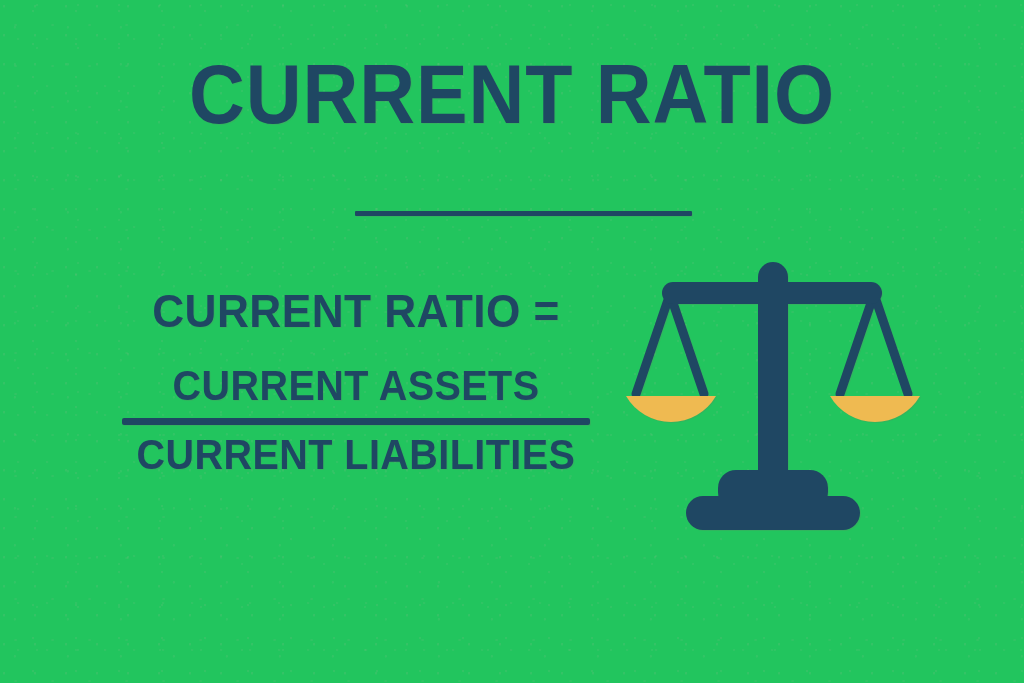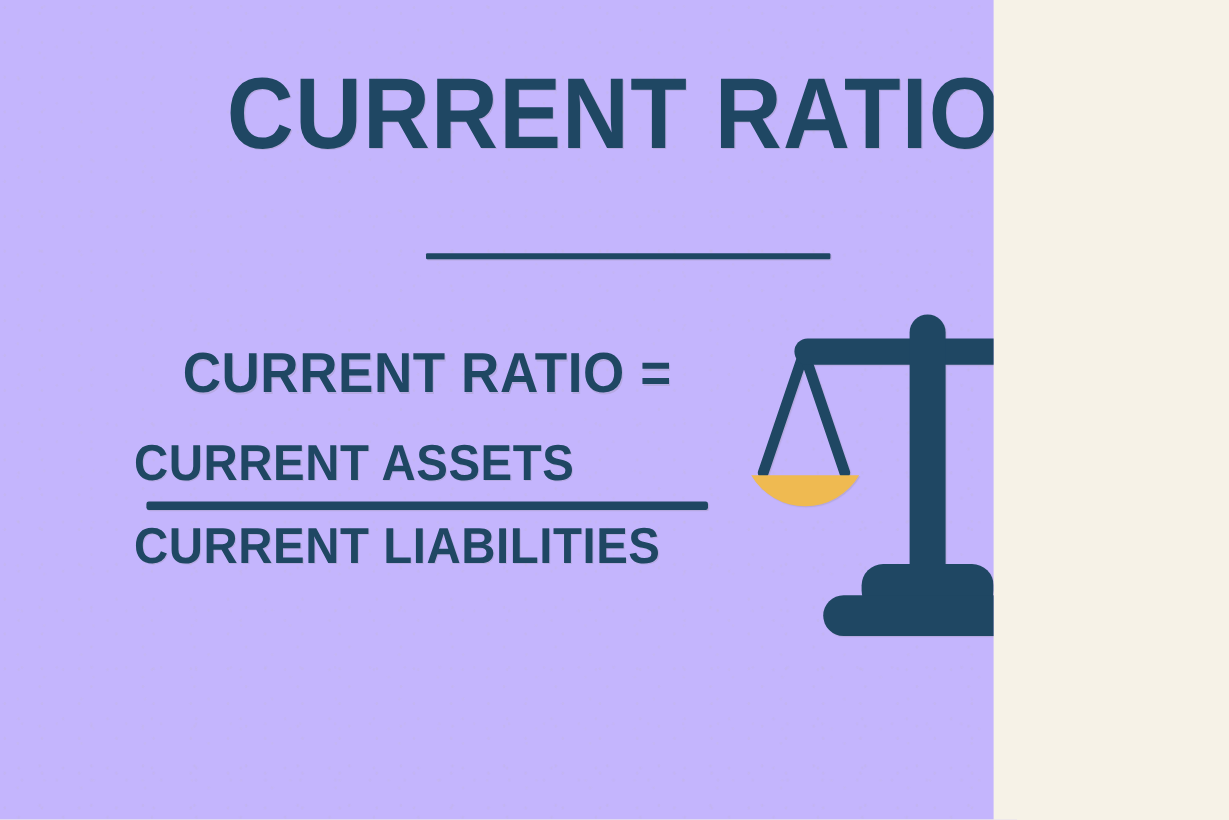--- a/index.html
+++ b/index.html
@@ -5,23 +5,23 @@
   html, body {
     margin: 0;
     padding: 0;
     background: #F6F2E7;
   }
   body {
     font-family: "Liberation Sans", sans-serif;
   }
   .canvas {
     position: relative;
-    width: 828px;
+    width: 1024px;
     height: 683px;
-    background: #c4b5fd;
+    background: #22c55e;
     overflow: hidden;
   }
   
   .grain {
     position: absolute;
     inset: 0;
     pointer-events: none;
     opacity: 0.55;
     background-image:
       radial-gradient(circle at 13% 22%, rgba(190,180,160,0.22) 0 1px, transparent 1.4px),
@@ -74,20 +74,21 @@
     line-height: 54px;
     color: #1F4763;
     text-align: center;
     letter-spacing: 0.5px;
     transform: scaleX(0.94);
     text-shadow: 1px 1px 0 rgba(120,110,95,0.16);
     white-space: nowrap;
   }
   .frac {
     margin-top: 24px;
+    text-align: center;
   }
   .frac-num {
     font-family: "Liberation Sans Narrow", "Liberation Sans", sans-serif;
     font-weight: bold;
     font-size: 42px;
     line-height: 48px;
     color: #1F4763;
     letter-spacing: 0.5px;
     transform: scaleX(0.94);
     text-shadow: 1px 1px 0 rgba(120,110,95,0.16);

